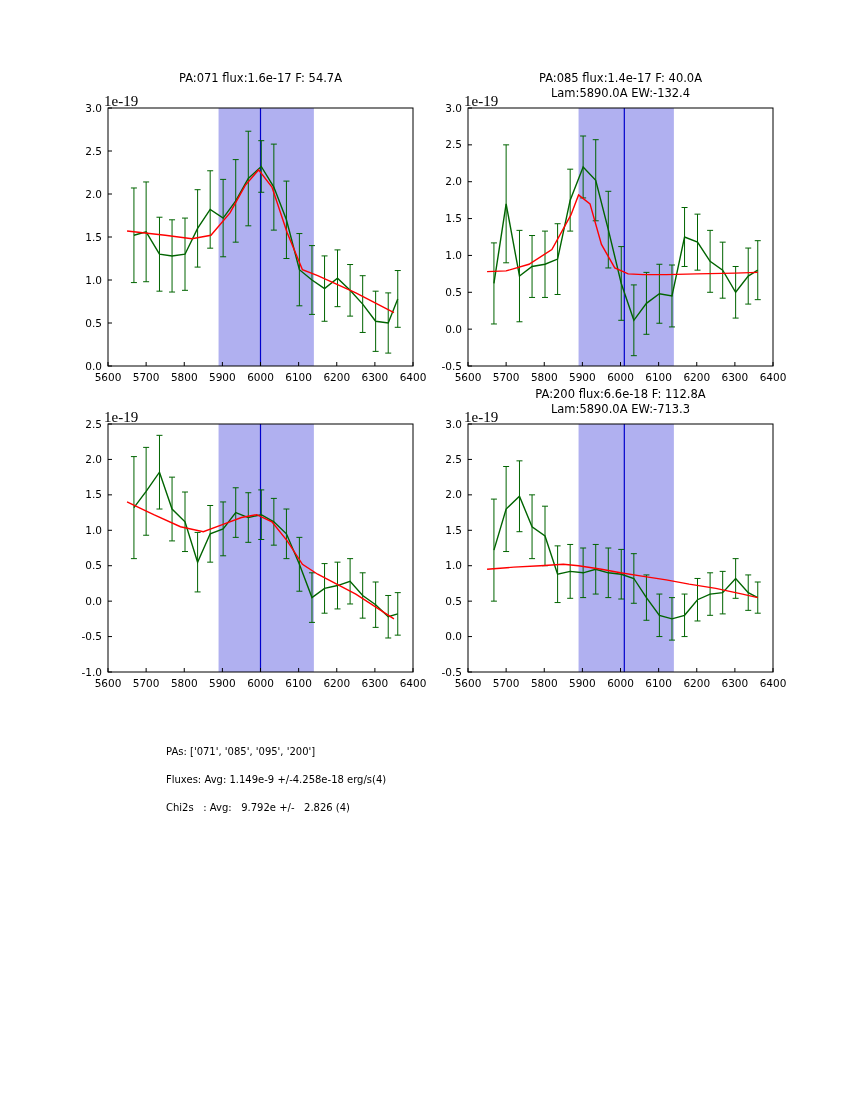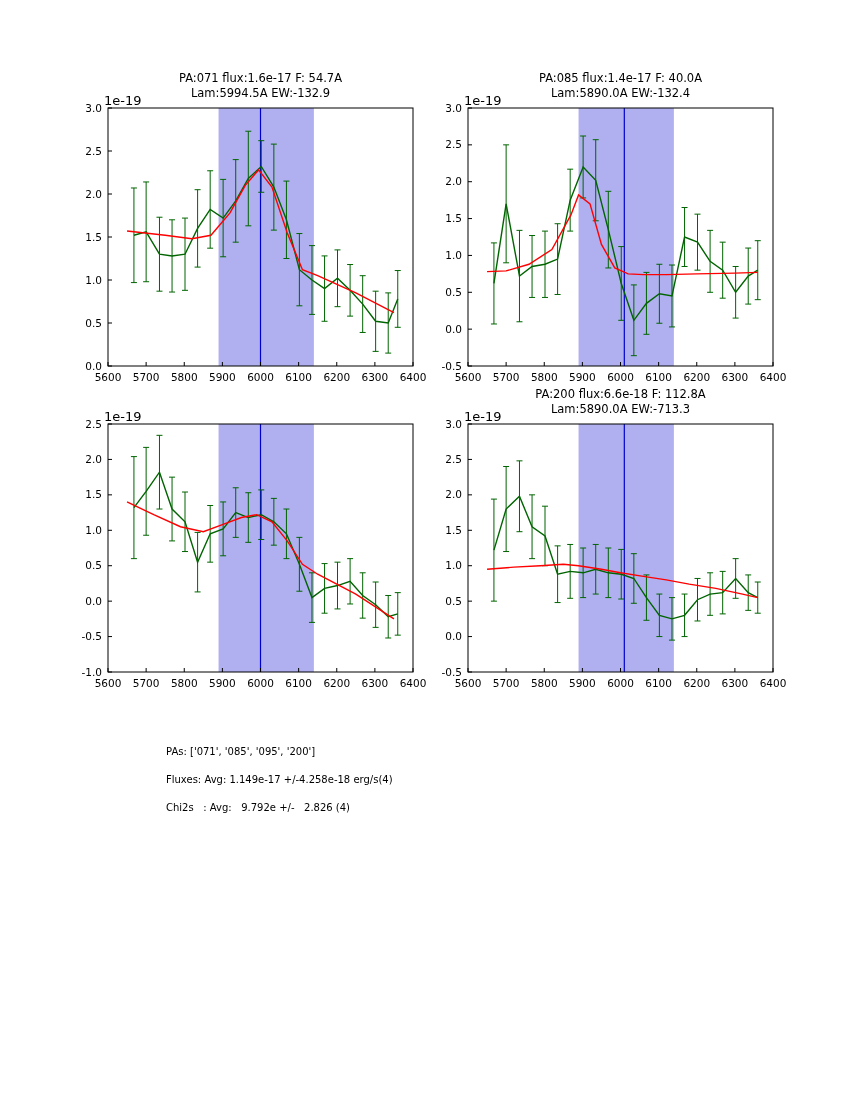--- a/index.html
+++ b/index.html
@@ -28,22 +28,23 @@
     left: 0;
     width: 100%;
     text-align: center;
     font-size: 11.5px;
     line-height: 15px;
     color: #000;
     white-space: pre;
   }
   .exp-label {
     position: absolute;
-    font-size: 13px;
+    font-size: 15px;
     color: #000;
+    font-family: Liberation Serif, serif;
   }
   svg text {
     font-family: "DejaVu Sans", sans-serif;
     fill: #000;
   }
   .summary {
     position: absolute;
     left: 166px;
     top: 738px;
     width: 520px;
@@ -54,21 +55,20 @@
   }
   .summary div {
     white-space: pre;
   }
 </style>
 </head>
 <body>
 
 <div id="page">
     <div class="panel-title" style="top: 71px; left: 28px; width: 465px;">PA:071 flux:1.6e-17 F: 54.7A</div>
-    <div class="panel-title" style="top: 86px; left: 28px; width: 465px;">Lam:5994.5A EW:-132.9</div>
     <div class="exp-label" style="left: 104px; top: 93px;">1e-19</div>
     <svg width="381" height="306" class="panel" style="left: 48px; top: 94px;">
       <rect x="60" y="14" width="305" height="258" fill="#ffffff"></rect>
       <rect x="170.5625" y="14" width="95.3125" height="258" fill="#b0b0f0"></rect>
       <line x1="212.5" x2="212.5" y1="14" y2="272" stroke="#0000cc" stroke-width="1.2"></line>
       <g stroke="#006400" stroke-width="1">
         <line x1="85.925" x2="85.925" y1="188.58" y2="93.97999999999999"></line>
         <line x1="82.925" x2="88.925" y1="188.58" y2="188.58"></line>
         <line x1="82.925" x2="88.925" y1="93.97999999999999" y2="93.97999999999999"></line>
         <line x1="98.125" x2="98.125" y1="187.71999999999997" y2="87.95999999999998"></line>
@@ -501,14 +501,14 @@
       <text x="54" y="159.31428571428572" text-anchor="end" font-size="10.5">1.0</text>
       <line x1="60" x2="64" y1="120.2857142857143" y2="120.2857142857143" stroke="#000000"></line>
       <text x="54" y="123.8857142857143" text-anchor="end" font-size="10.5">1.5</text>
       <line x1="60" x2="64" y1="84.85714285714286" y2="84.85714285714286" stroke="#000000"></line>
       <text x="54" y="88.45714285714286" text-anchor="end" font-size="10.5">2.0</text>
       <line x1="60" x2="64" y1="49.428571428571445" y2="49.428571428571445" stroke="#000000"></line>
       <text x="54" y="53.028571428571446" text-anchor="end" font-size="10.5">2.5</text>
       <line x1="60" x2="64" y1="14" y2="14" stroke="#000000"></line>
       <text x="54" y="17.6" text-anchor="end" font-size="10.5">3.0</text>
     </svg>
-    <div class="summary"><div>PAs: ['071', '085', '095', '200']</div><div>Fluxes: Avg: 1.149e-17 +/-4.258e-18 erg/s(4)</div><div>Chi2s   : Avg:   9.792e +/-   2.826 (4)</div></div>
+    <div class="summary"><div>PAs: ['071', '085', '095', '200']</div><div>Fluxes: Avg: 1.149e-9 +/-4.258e-18 erg/s(4)</div><div>Chi2s   : Avg:   9.792e +/-   2.826 (4)</div></div>
   </div>
 
 </body></html>

